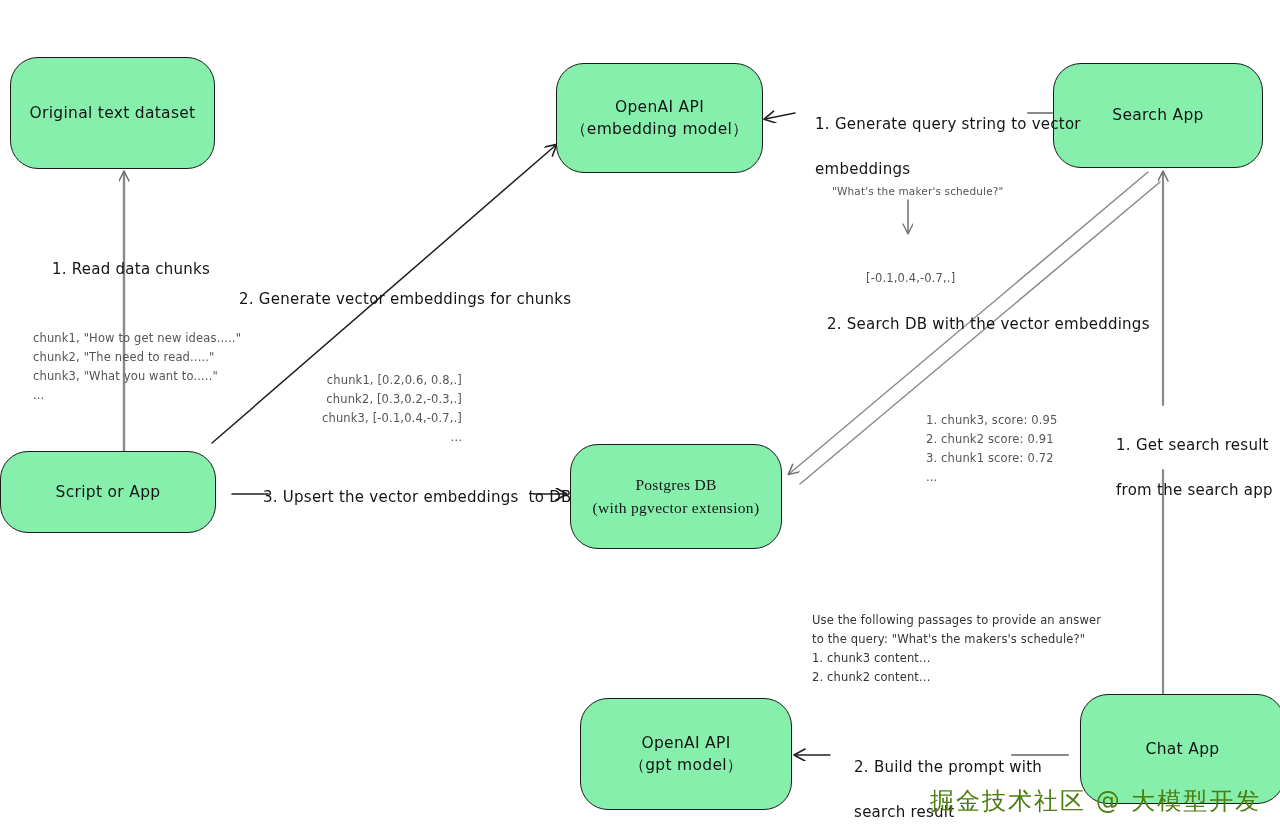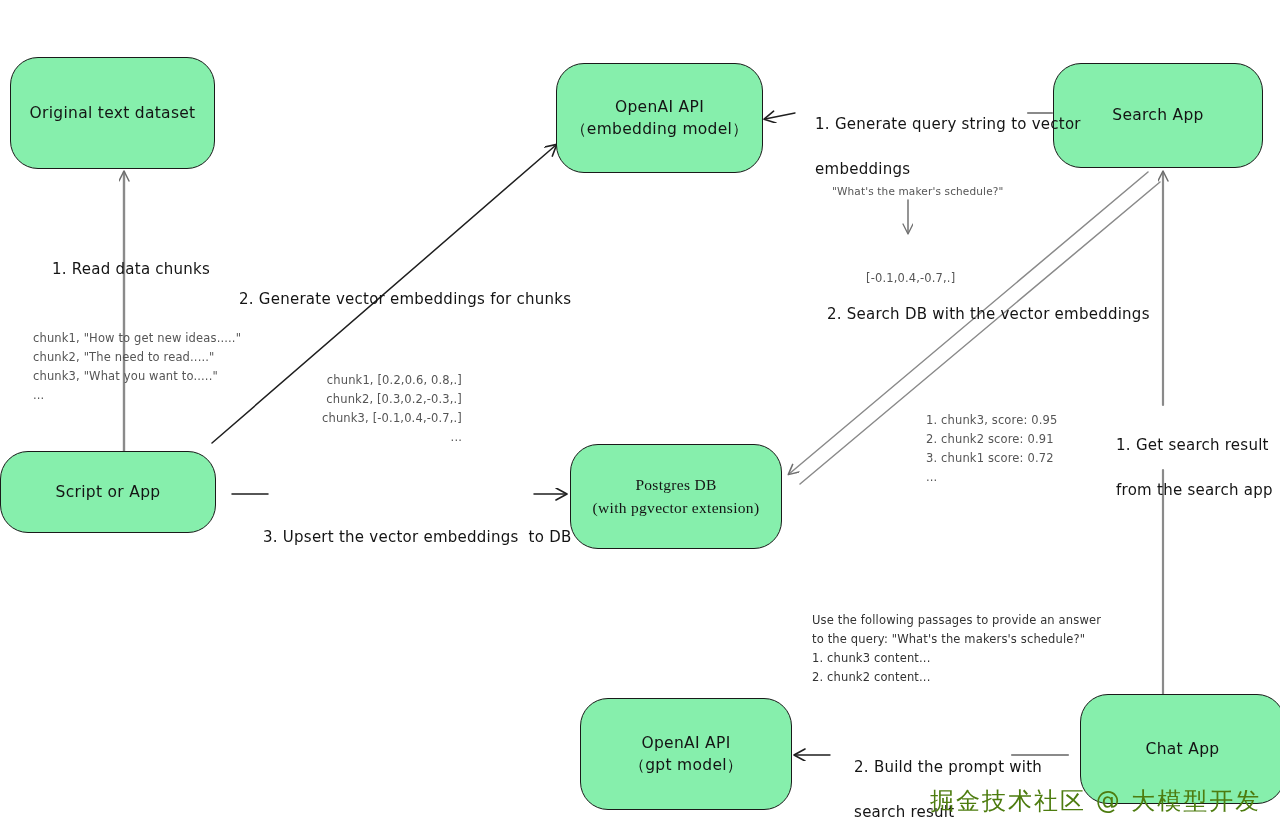--- a/index.html
+++ b/index.html
@@ -159,28 +159,28 @@
 
   <div class="node" style="left:580px; top:698px; width:212px; height:112px;">
     <span class="ln">OpenAI API</span>
     <span class="ln2">（gpt model）</span>
   </div>
 
   <div class="lbl" style="left:52px; top:258px;">1. Read data chunks</div>
 
   <div class="lbl" style="left:239px; top:288px;">2. Generate vector embeddings for chunks</div>
 
-  <div class="lbl" style="left:263px; top:486px;margin-top:40px;">3. Upsert the vector embeddings  to DB</div>
+  <div class="lbl" style="left:263px; top:486px;">3. Upsert the vector embeddings  to DB</div>
 
   <div class="lbl center" style="left:795px; top:90px; width:232px;">
     <span>1. Generate query string to vector</span><br>
     <span>embeddings</span>
   </div>
 
-  <div class="lbl" style="left:827px; top:303px;text-align:right;">2. Search DB with the vector embeddings</div>
+  <div class="lbl" style="left:827px; top:313px;text-align:right;">2. Search DB with the vector embeddings</div>
 
   <div class="lbl" style="left:1096px; top:411px;">
     <span>1. Get search result</span><br>
     <span>from the search app</span>
   </div>
 
   <div class="lbl center" style="left:834px; top:733px; width:178px;">
     <span>2. Build the prompt with</span><br>
     <span>search result</span>
   </div>

